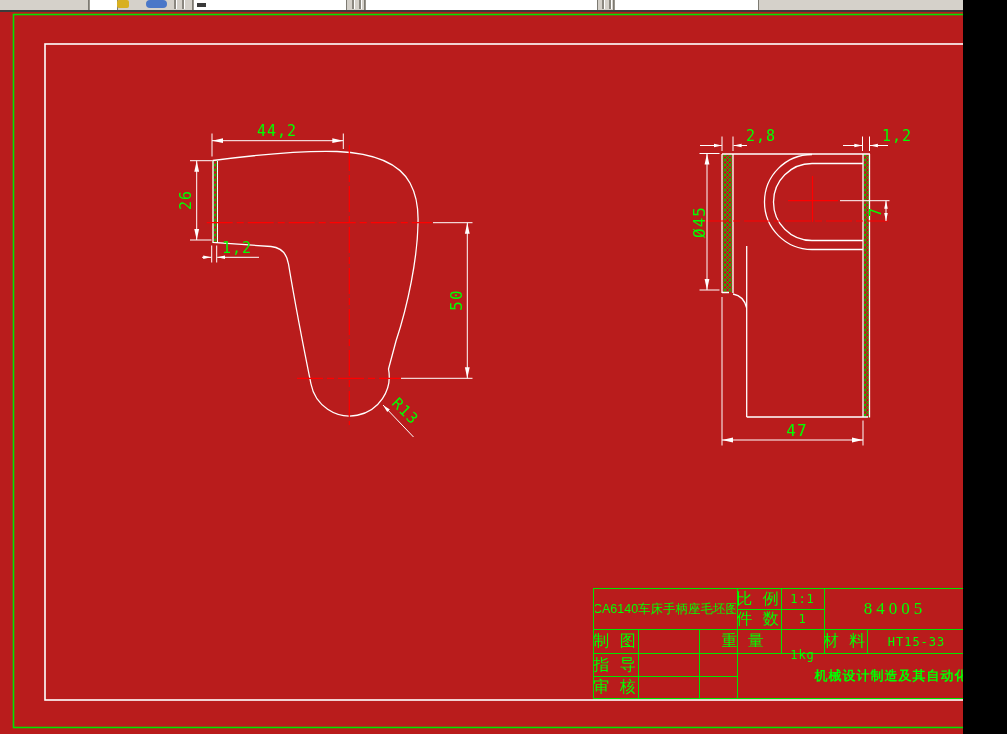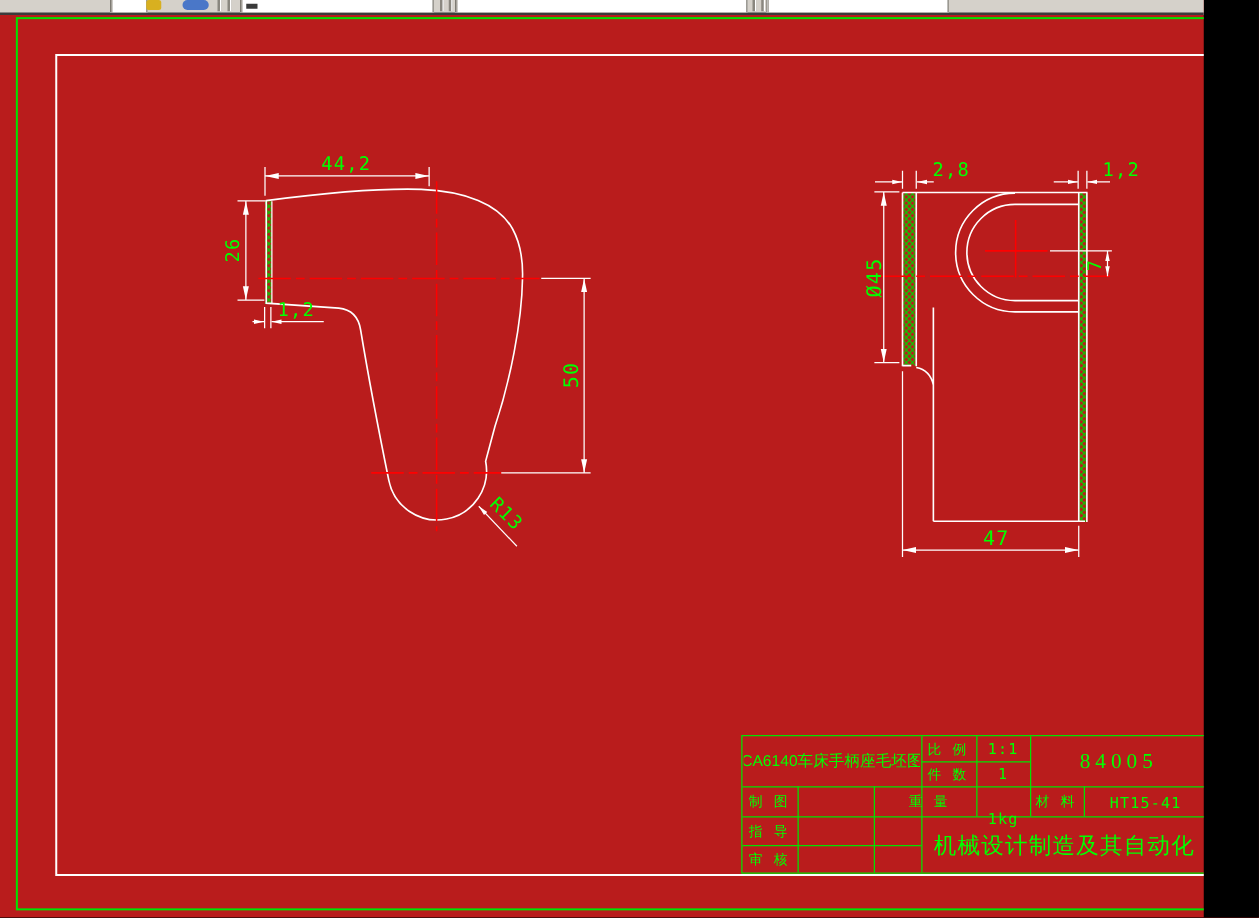--- a/index.html
+++ b/index.html
@@ -20,25 +20,25 @@
   .cl{stroke:#ff0000;stroke-width:1.2;fill:none;stroke-dasharray:26 4 7 4;}
   .cls{stroke:#ff0000;stroke-width:1.2;fill:none;}
   .dtxt{font-family:"DejaVu Sans Mono",monospace;font-size:15px;fill:#00ff00;letter-spacing:1px;}
   .dtxt2{font-family:"DejaVu Sans Mono",monospace;font-size:16px;fill:#00ff00;letter-spacing:1px;}
   
   #tblock{position:absolute;left:593px;top:588px;width:372px;height:111px;
           border:1px solid #00e400;box-sizing:border-box;color:#00ff00;}
   .gl{position:absolute;background:#00e400;}
   .cell{position:absolute;display:flex;align-items:center;justify-content:center;
         white-space:nowrap;overflow:hidden;}
-  .lbl{font-size:11px;letter-spacing:3px;}
+  .lbl{font-size:16px;letter-spacing:3px;}
   .val{font-family:"DejaVu Sans Mono",monospace;font-size:12px;letter-spacing:1px;}
   .big{font-family:Liberation Serif, serif;font-size:17px;letter-spacing:4px;}
   .ttl{font-size:12.5px;letter-spacing:0;}
-  .org{font-size:18px;font-weight:normal;letter-spacing:1px;}
+  .org{font-size:13px;font-weight:bold;letter-spacing:1px;margin-left:40px;}
 </style>
 </head>
 <body>
 
 <div id="screen">
 
   <div id="toolbar">
     <div class="tb-combo" style="left:88px;width:28px"></div>
     <div class="tb-icon" style="left:117px;width:12px;background:#d8b020"></div>
     <div class="tb-icon" style="left:146px;width:21px;background:#4a77c8;border-radius:6px"></div>
@@ -157,19 +157,19 @@
     <div class="cell ttl" style="left:1px;top:1px;width:141px;height:38px">CA6140车床手柄座毛坯图</div>
     <div class="cell lbl" style="left:143px;top:0;width:44px;height:20px">比 例</div>
     <div class="cell val" style="left:187px;top:0;width:43px;height:20px">1:1</div>
     <div class="cell lbl" style="left:143px;top:20px;width:44px;height:20px">件 数</div>
     <div class="cell val" style="left:187px;top:20px;width:43px;height:20px">1</div>
     <div class="cell big" style="left:230px;top:0;width:142px;height:40px">84005</div>
     <div class="cell lbl" style="left:0;top:41px;width:44px;height:23px">制 图</div>
     <div class="cell lbl" style="left:128px;top:41px;width:44px;height:23px">重 量</div>
     <div class="cell val" style="left:187px;top:54px;width:43px;height:23px">1kg</div>
     <div class="cell lbl" style="left:230px;top:41px;width:43px;height:23px">材 料</div>
-    <div class="cell val" style="left:273px;top:41px;width:99px;height:23px">HT15-41</div>
+    <div class="cell val" style="left:273px;top:41px;width:99px;height:23px">HT15-33</div>
     <div class="cell lbl" style="left:0;top:65px;width:44px;height:22px">指 导</div>
     <div class="cell lbl" style="left:0;top:88px;width:44px;height:21px">审 核</div>
     <div class="cell org" style="left:143px;top:65px;width:229px;height:44px">机械设计制造及其自动化</div>
   </div>
 
 </div>
 
 </body></html>

